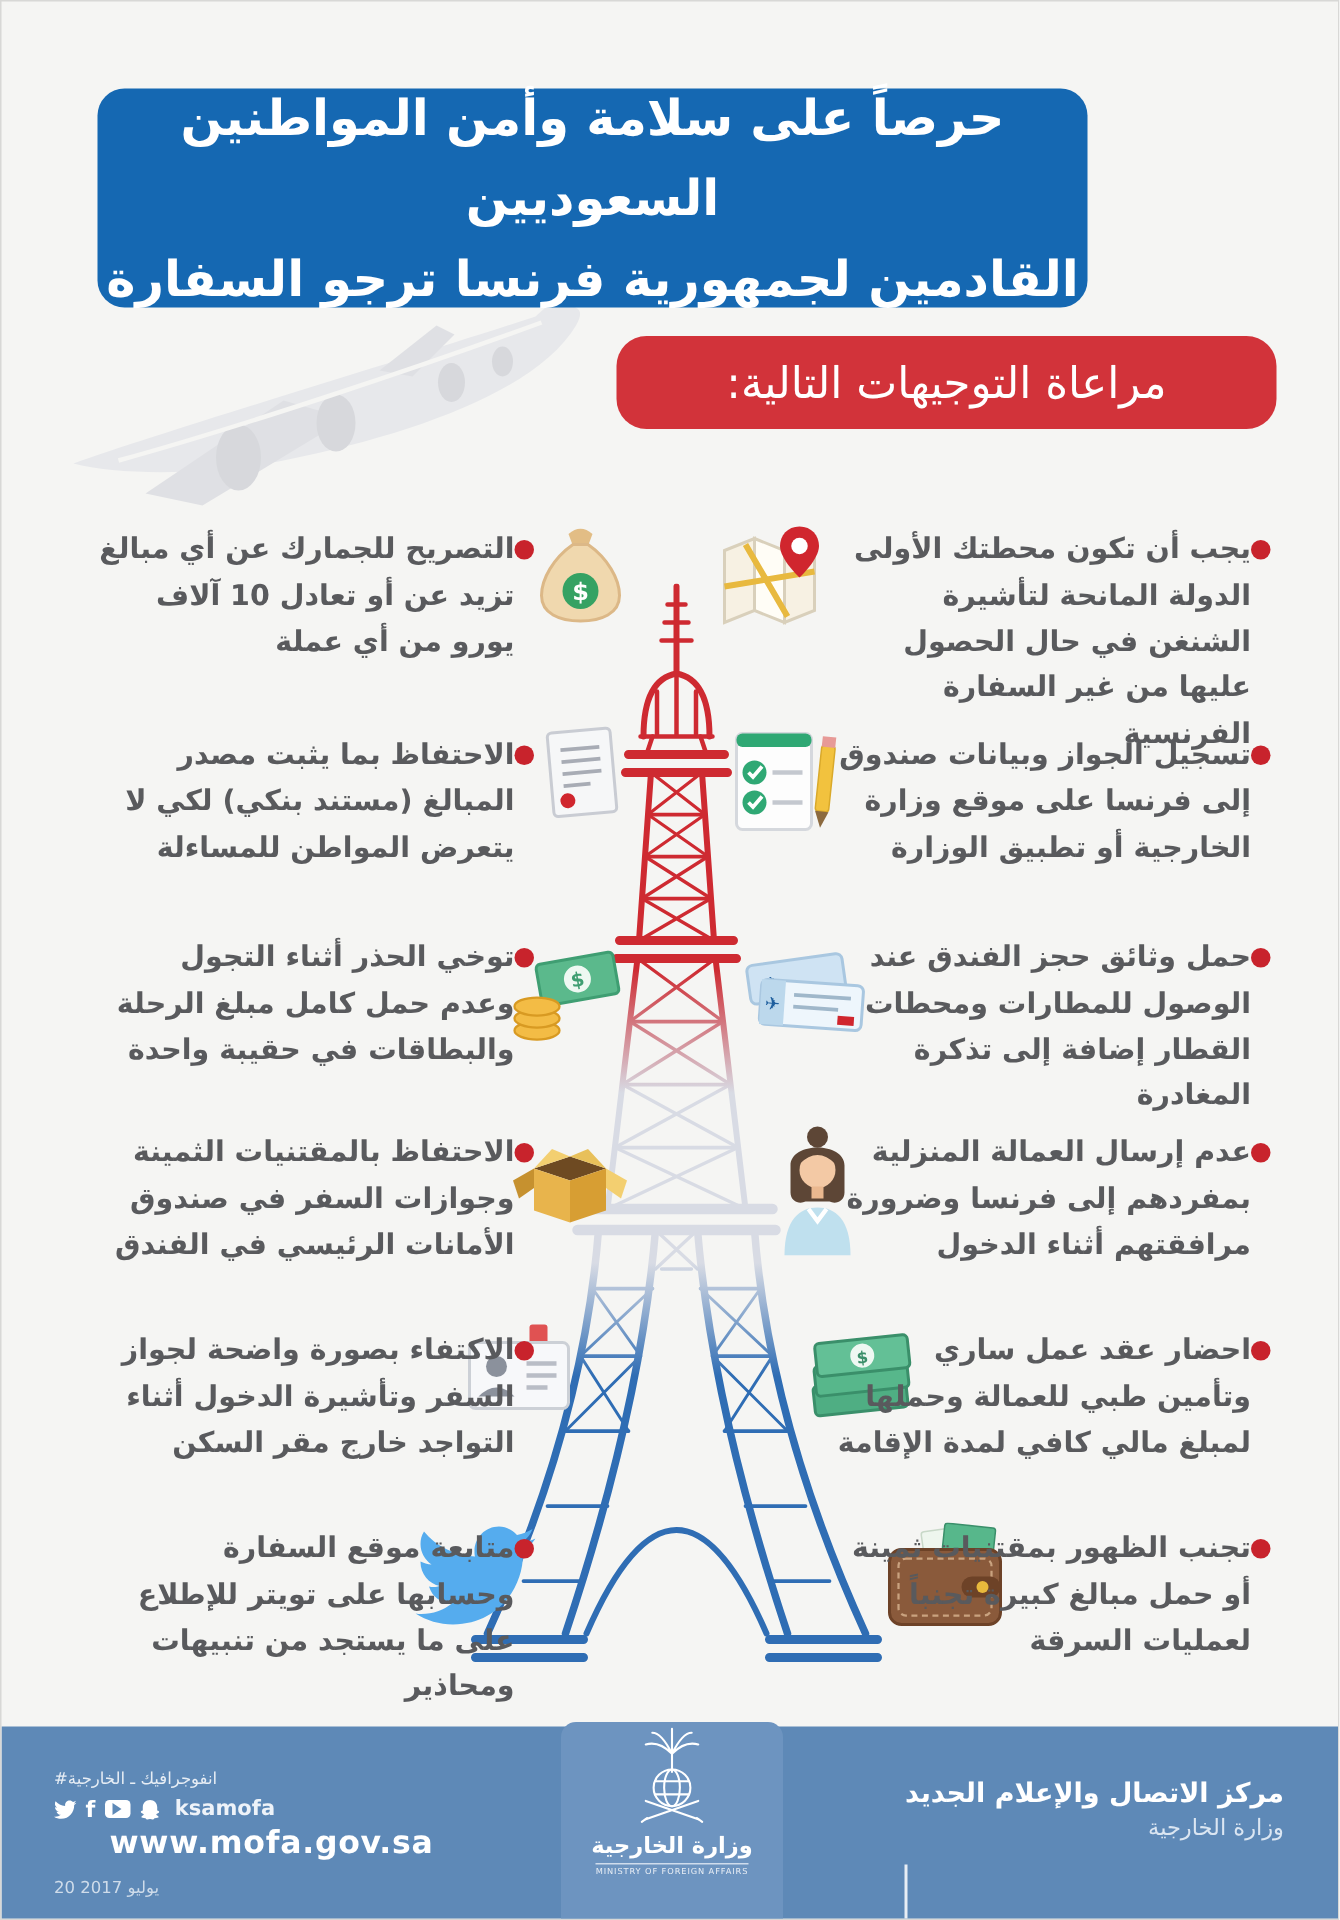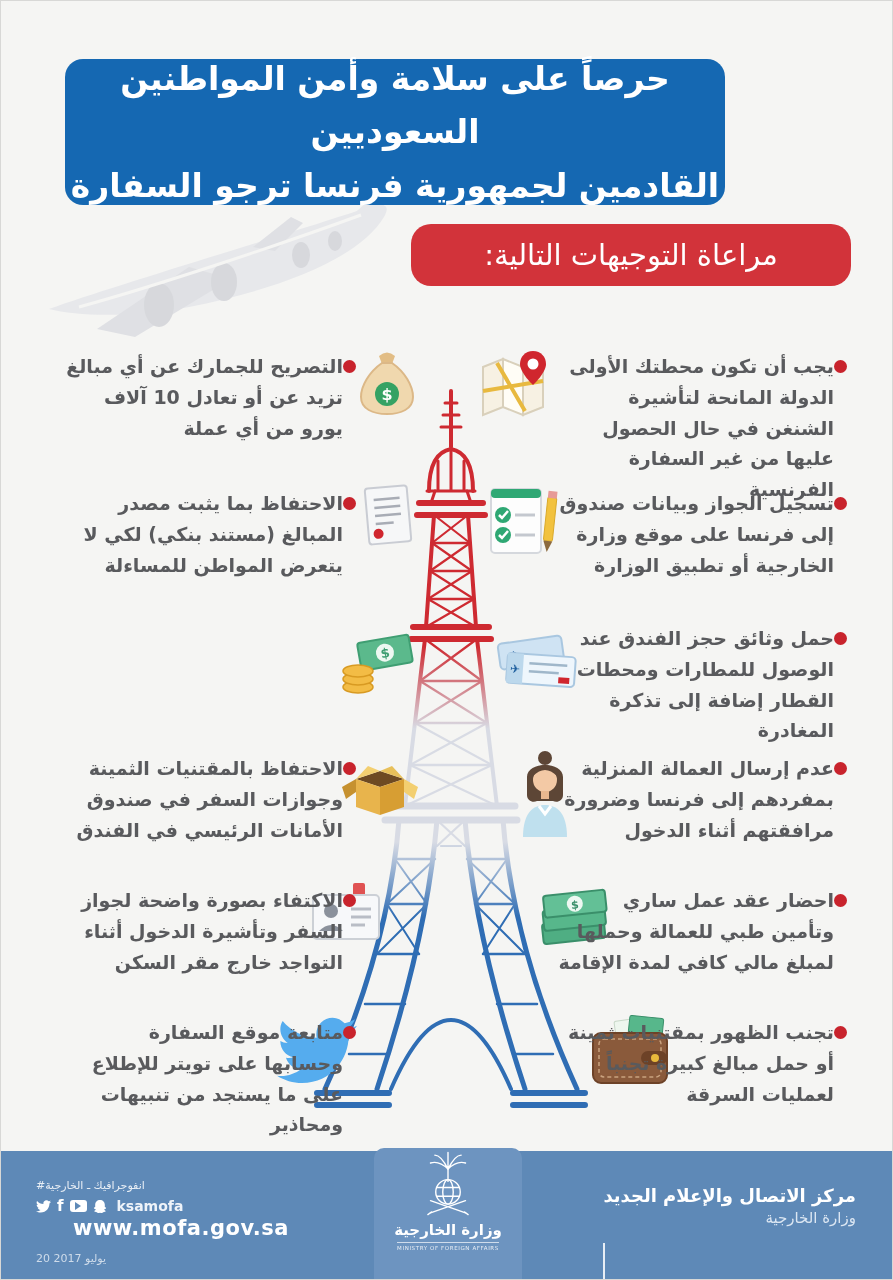--- a/index.html
+++ b/index.html
@@ -126,20 +126,24 @@
   </svg>
 
   <div class="item col-left" style="top:350px">
     <span class="dot"></span>
     <div class="txt">التصريح للجمارك عن أي مبالغ تزيد عن أو تعادل 10 آلاف يورو من أي عملة</div>
   </div>
   <div class="item col-left" style="top:487px">
     <span class="dot"></span>
     <div class="txt">الاحتفاظ بما يثبت مصدر المبالغ (مستند بنكي) لكي لا يتعرض المواطن للمساءلة</div>
   </div>
+  <div class="item col-left" style="top:622px">
+    <span class="dot"></span>
+    <div class="txt">توخي الحذر أثناء التجول وعدم حمل كامل مبلغ الرحلة والبطاقات في حقيبة واحدة</div>
+  </div>
   <div class="item col-left" style="top:752px">
     <span class="dot"></span>
     <div class="txt">الاحتفاظ بالمقتنيات الثمينة وجوازات السفر في صندوق الأمانات الرئيسي في الفندق</div>
   </div>
   <div class="item col-left" style="top:884px">
     <span class="dot"></span>
     <div class="txt">الاكتفاء بصورة واضحة لجواز السفر وتأشيرة الدخول أثناء التواجد خارج مقر السكن</div>
   </div>
   <div class="item col-left" style="top:1016px">
     <span class="dot"></span>

